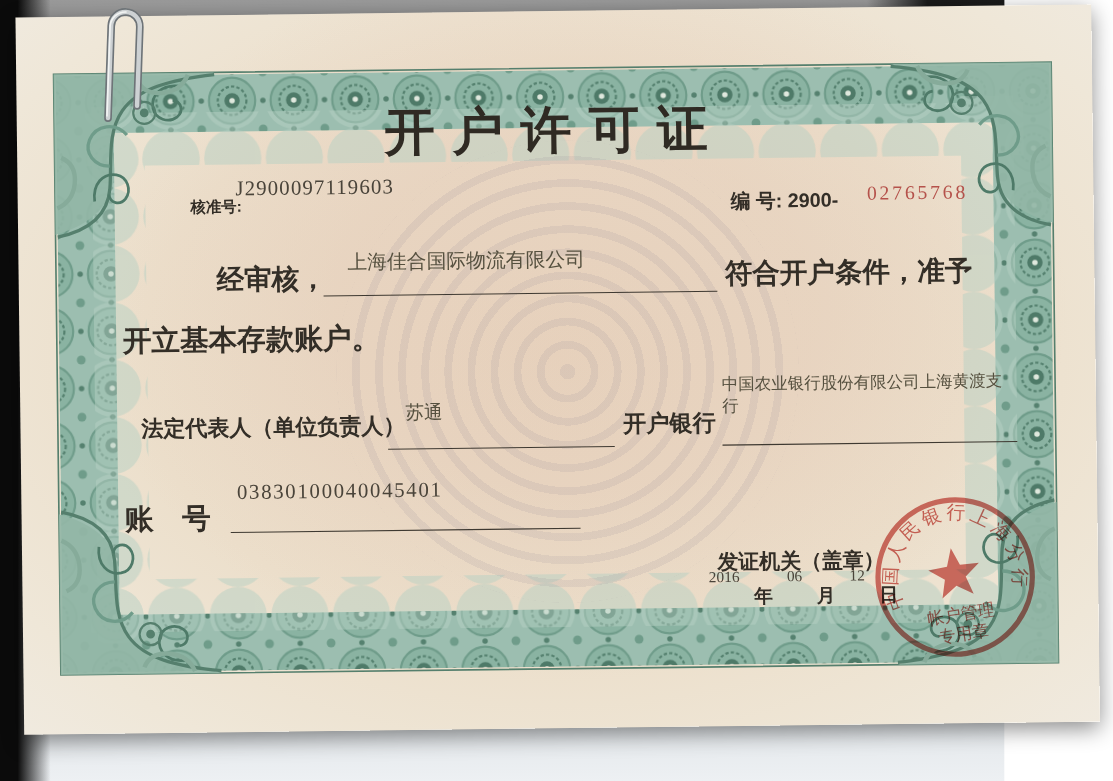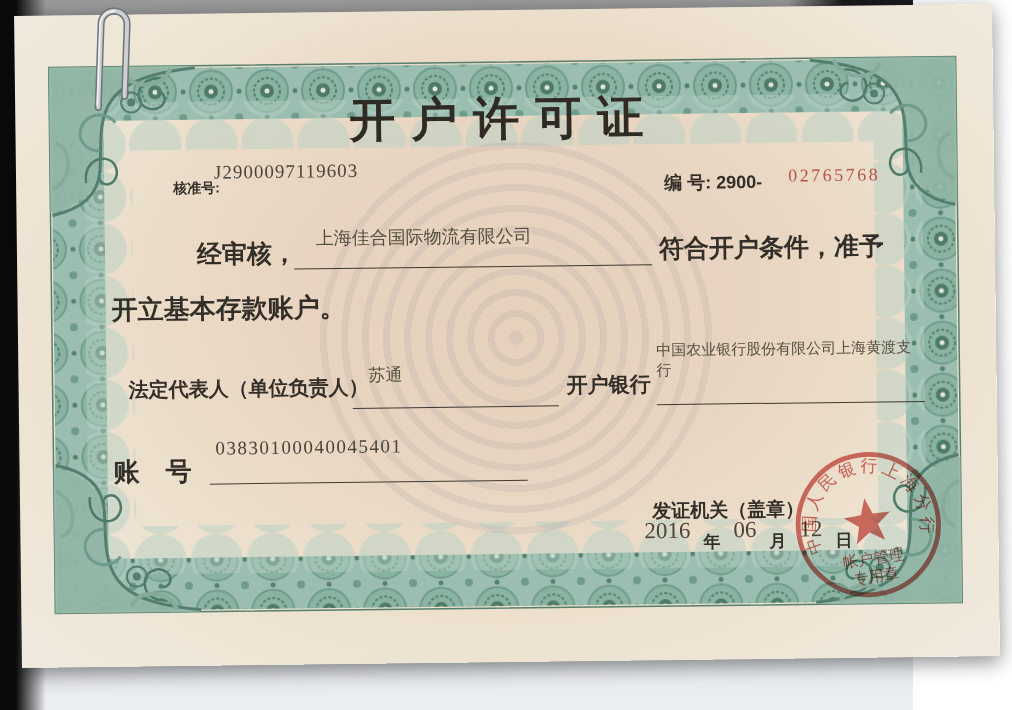--- a/index.html
+++ b/index.html
@@ -39,21 +39,21 @@
   .rep-field{left:334px;top:352px;width:206px;height:44px;}
   .rep-field .v{padding-left:16px;font-size:17px;color:#55503f;}
   .bank-label{left:548px;top:362px;font-size:21px;}
   .bank-field{left:638px;top:332px;width:268px;height:64px;}
   .bank-field .v{font-size:15px;line-height:1.35;color:#55503f;}
   .acct-label{left:94px;top:440px;font-size:26px;}
   .acct-field{left:190px;top:424px;width:318px;height:46px;}
   .acct-field .v{padding-left:6px;font-size:19px;letter-spacing:1.5px;color:#4a443a;}
   .issuer-label{left:632px;top:490px;font-size:19px;}
   .date-row{position:absolute;left:624px;top:510px;display:flex;align-items:flex-start;}
-  .date-row .num{font-size:23px;color:#4a443a;}
+  .date-row .num{font-size:14px;color:#4a443a;}
   .date-row .unit{font-size:17px;font-weight:700;color:#332e27;margin-top:13px;}
   .date-row>*{margin-right:13px;}
   .seal{position:absolute;left:763px;top:434px;width:170px;height:170px;
     opacity:.88;mix-blend-mode:multiply;}
   
   .clip{position:absolute;left:84px;top:-2px;z-index:6;transform:rotate(2deg);}
 </style>
 </head>
 <body>
 

